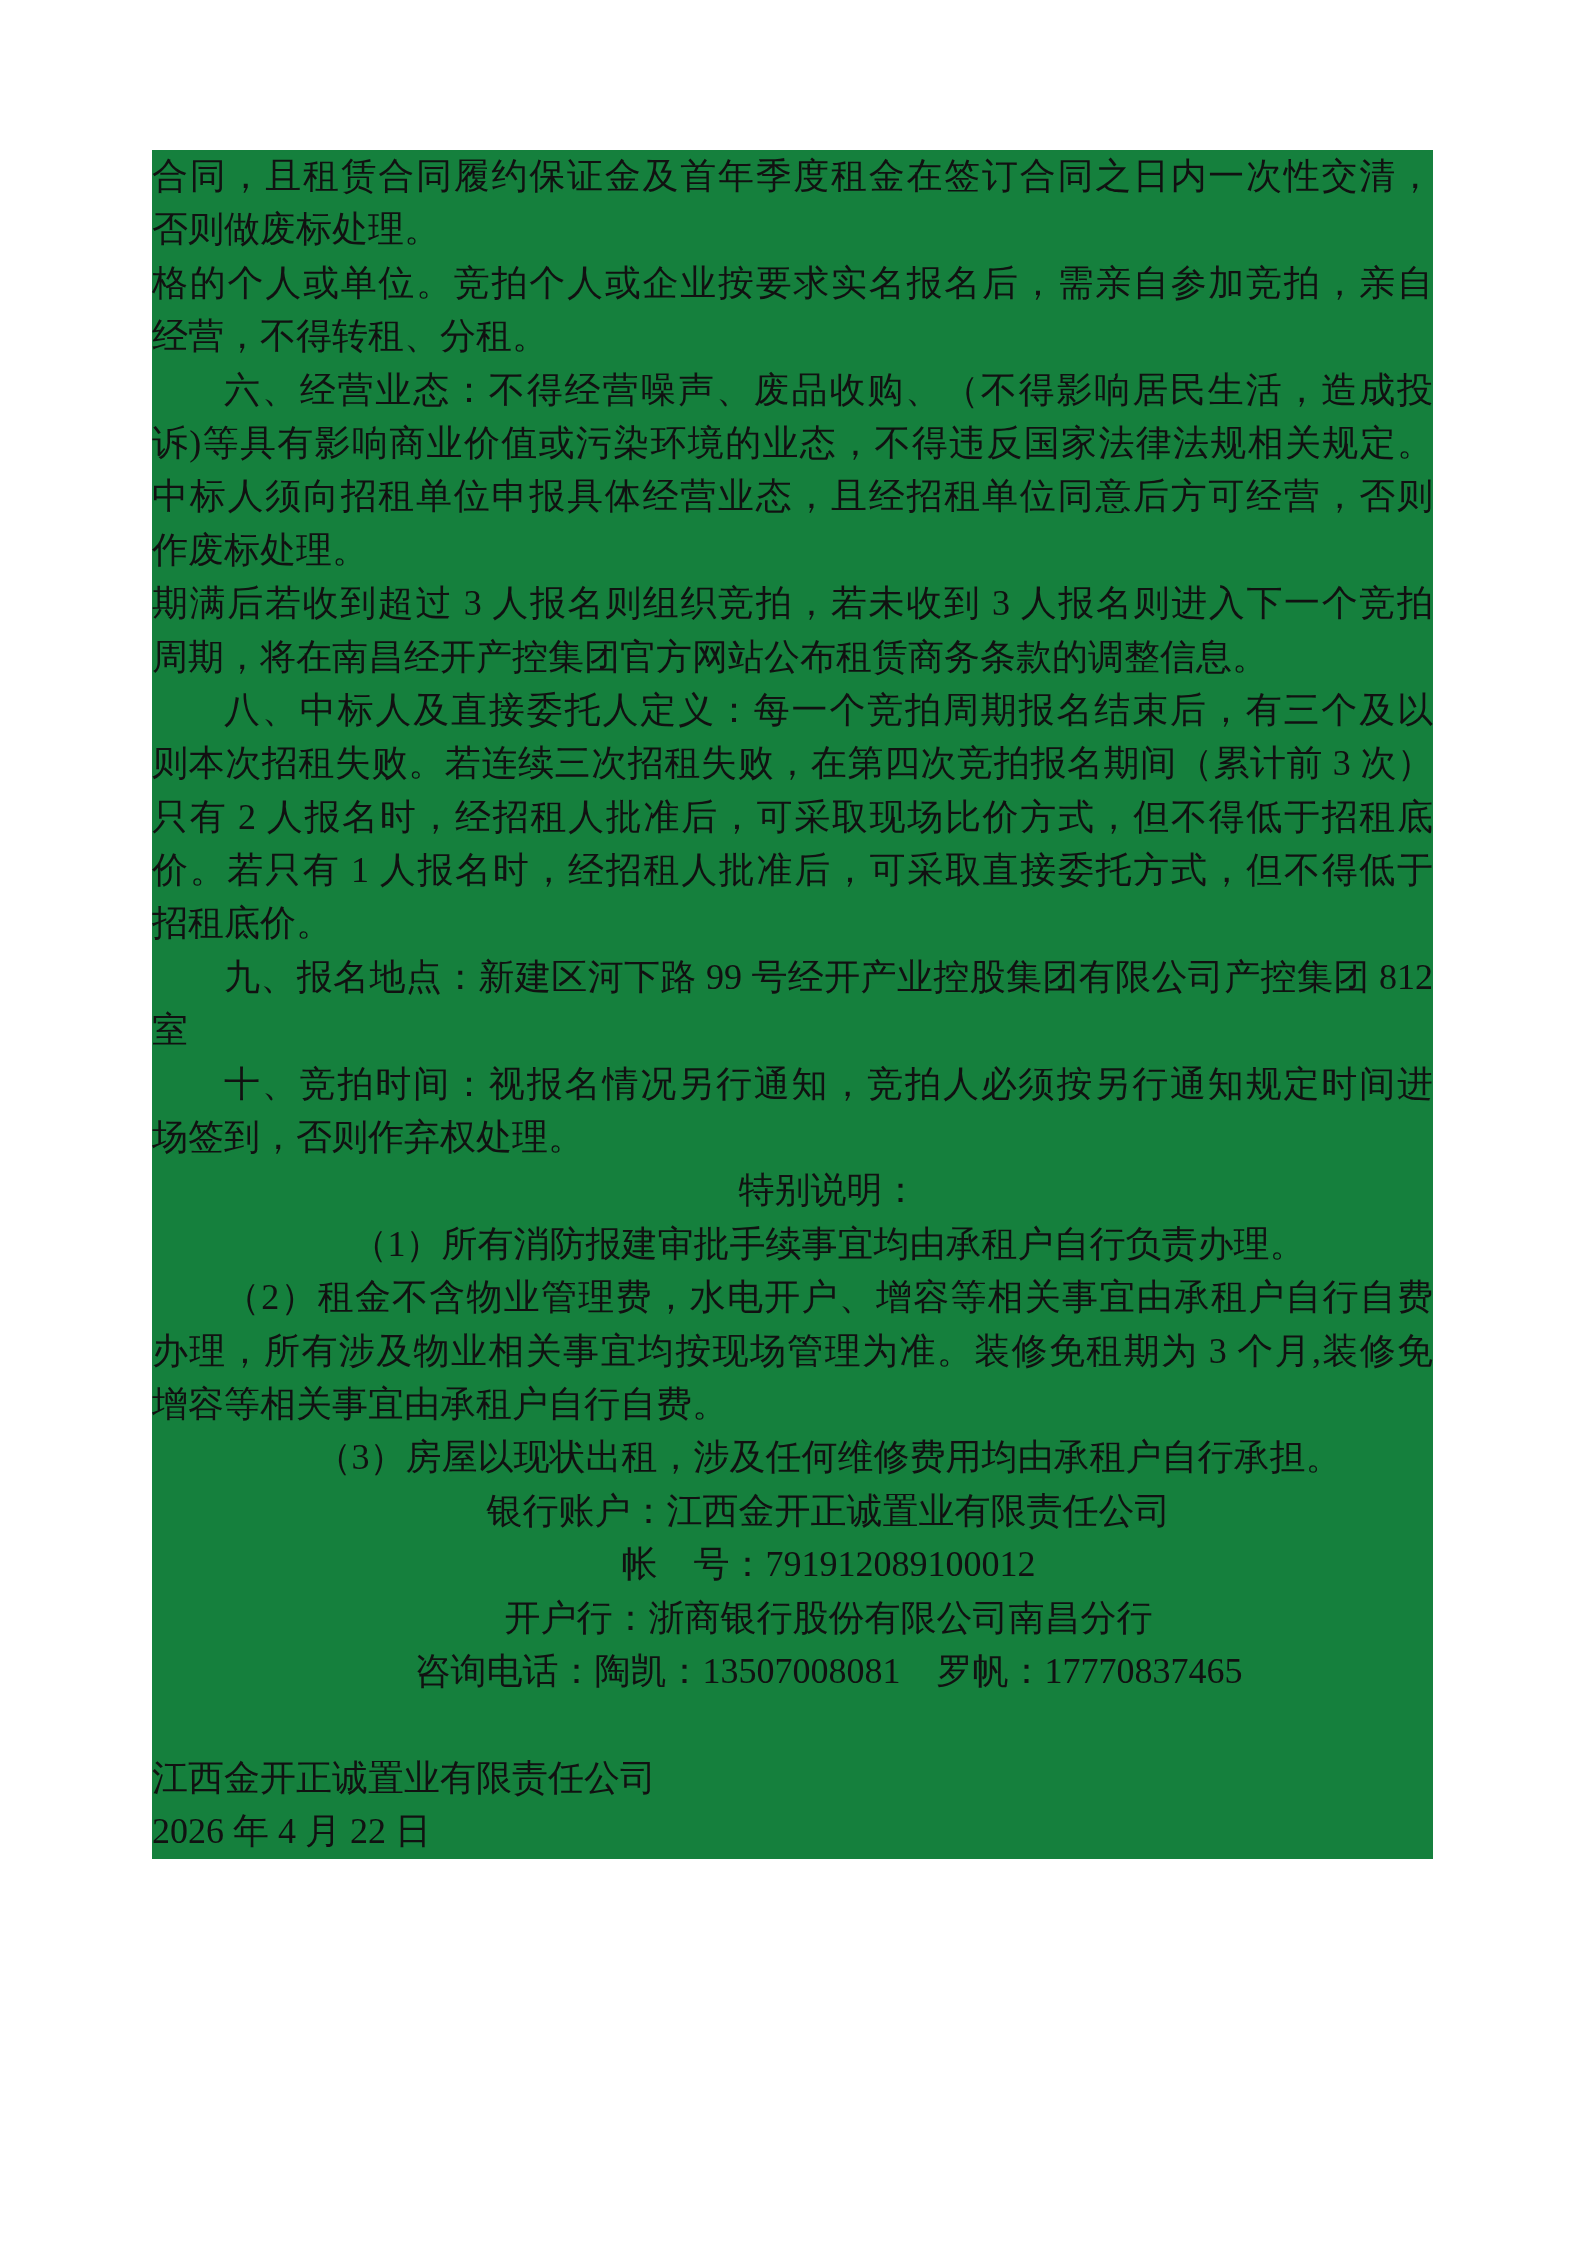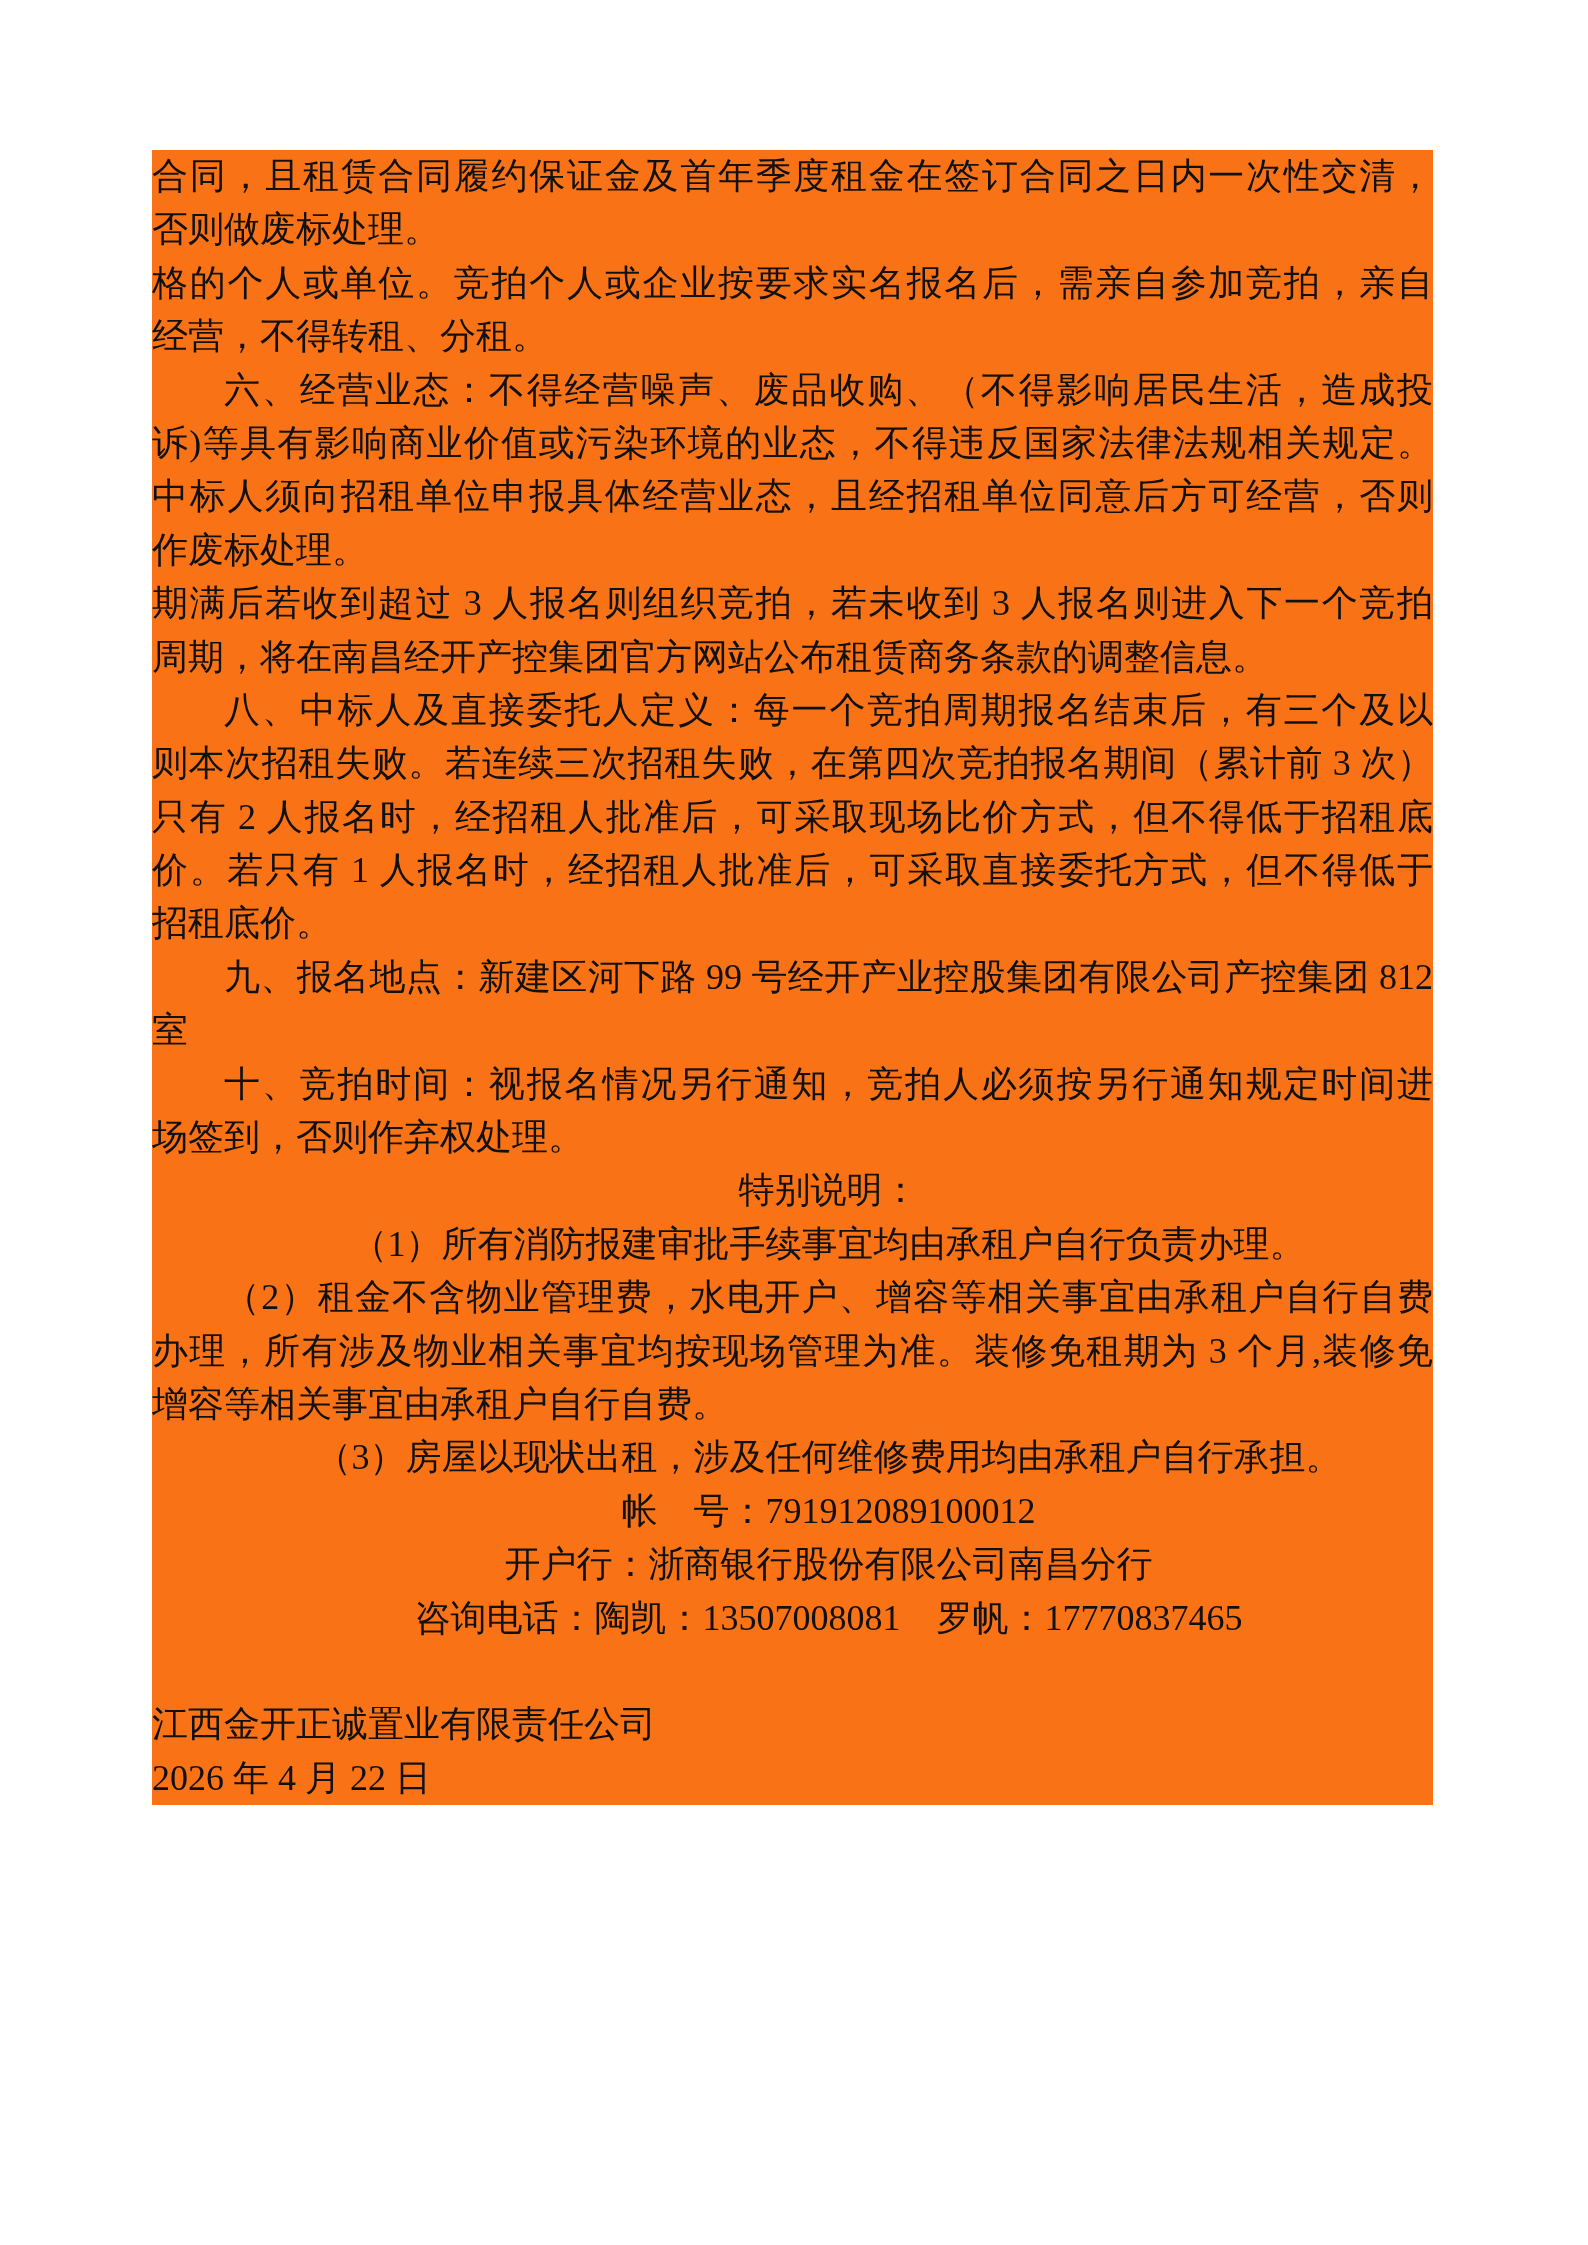--- a/index.html
+++ b/index.html
@@ -39,21 +39,21 @@
   }
   .line.right {
   }
   .line.blank {
     
   }
 </style>
 </head>
 <body>
 
-<div class="doc" id="doc" style="background: #f97316; color: rgb(17, 17, 17);">
+<div class="doc" id="doc" style="background: #15803d; color: rgb(17, 17, 17);">
     <div class="line just">合同，且租赁合同履约保证金及首年季度租金在签订合同之日内一次性交清，</div>
     <div class="line">否则做废标处理。</div>
     <div class="line just">格的个人或单位。竞拍个人或企业按要求实名报名后，需亲自参加竞拍，亲自</div>
     <div class="line">经营，不得转租、分租。</div>
     <div class="line ind just">六、经营业态：不得经营噪声、废品收购、（不得影响居民生活，造成投</div>
     <div class="line just">诉)等具有影响商业价值或污染环境的业态，不得违反国家法律法规相关规定。</div>
     <div class="line just">中标人须向招租单位申报具体经营业态，且经招租单位同意后方可经营，否则</div>
     <div class="line">作废标处理。</div>
     <div class="line just">期满后若收到超过 3 人报名则组织竞拍，若未收到 3 人报名则进入下一个竞拍</div>
     <div class="line">周期，将在南昌经开产控集团官方网站公布租赁商务条款的调整信息。</div>
@@ -65,19 +65,20 @@
     <div class="line ind just">九、报名地点：新建区河下路 99 号经开产业控股集团有限公司产控集团 812</div>
     <div class="line">室</div>
     <div class="line ind just">十、竞拍时间：视报名情况另行通知，竞拍人必须按另行通知规定时间进</div>
     <div class="line">场签到，否则作弃权处理。</div>
     <div class="line ind">特别说明：</div>
     <div class="line ind">（1）所有消防报建审批手续事宜均由承租户自行负责办理。</div>
     <div class="line ind just">（2）租金不含物业管理费，水电开户、增容等相关事宜由承租户自行自费</div>
     <div class="line just">办理，所有涉及物业相关事宜均按现场管理为准。装修免租期为 3 个月,装修免</div>
     <div class="line">增容等相关事宜由承租户自行自费。</div>
     <div class="line ind">（3）房屋以现状出租，涉及任何维修费用均由承租户自行承担。</div>
+    <div class="line ind">银行账户：江西金开正诚置业有限责任公司</div>
     <div class="line ind">帐　号：791912089100012</div>
     <div class="line ind">开户行：浙商银行股份有限公司南昌分行</div>
     <div class="line ind">咨询电话：陶凯：13507008081　罗帆：17770837465</div>
     <div class="line blank">&nbsp;</div>
     <div class="line right">江西金开正诚置业有限责任公司</div>
     <div class="line right">2026 年 4 月 22 日</div>
   </div>
 
 </body></html>

